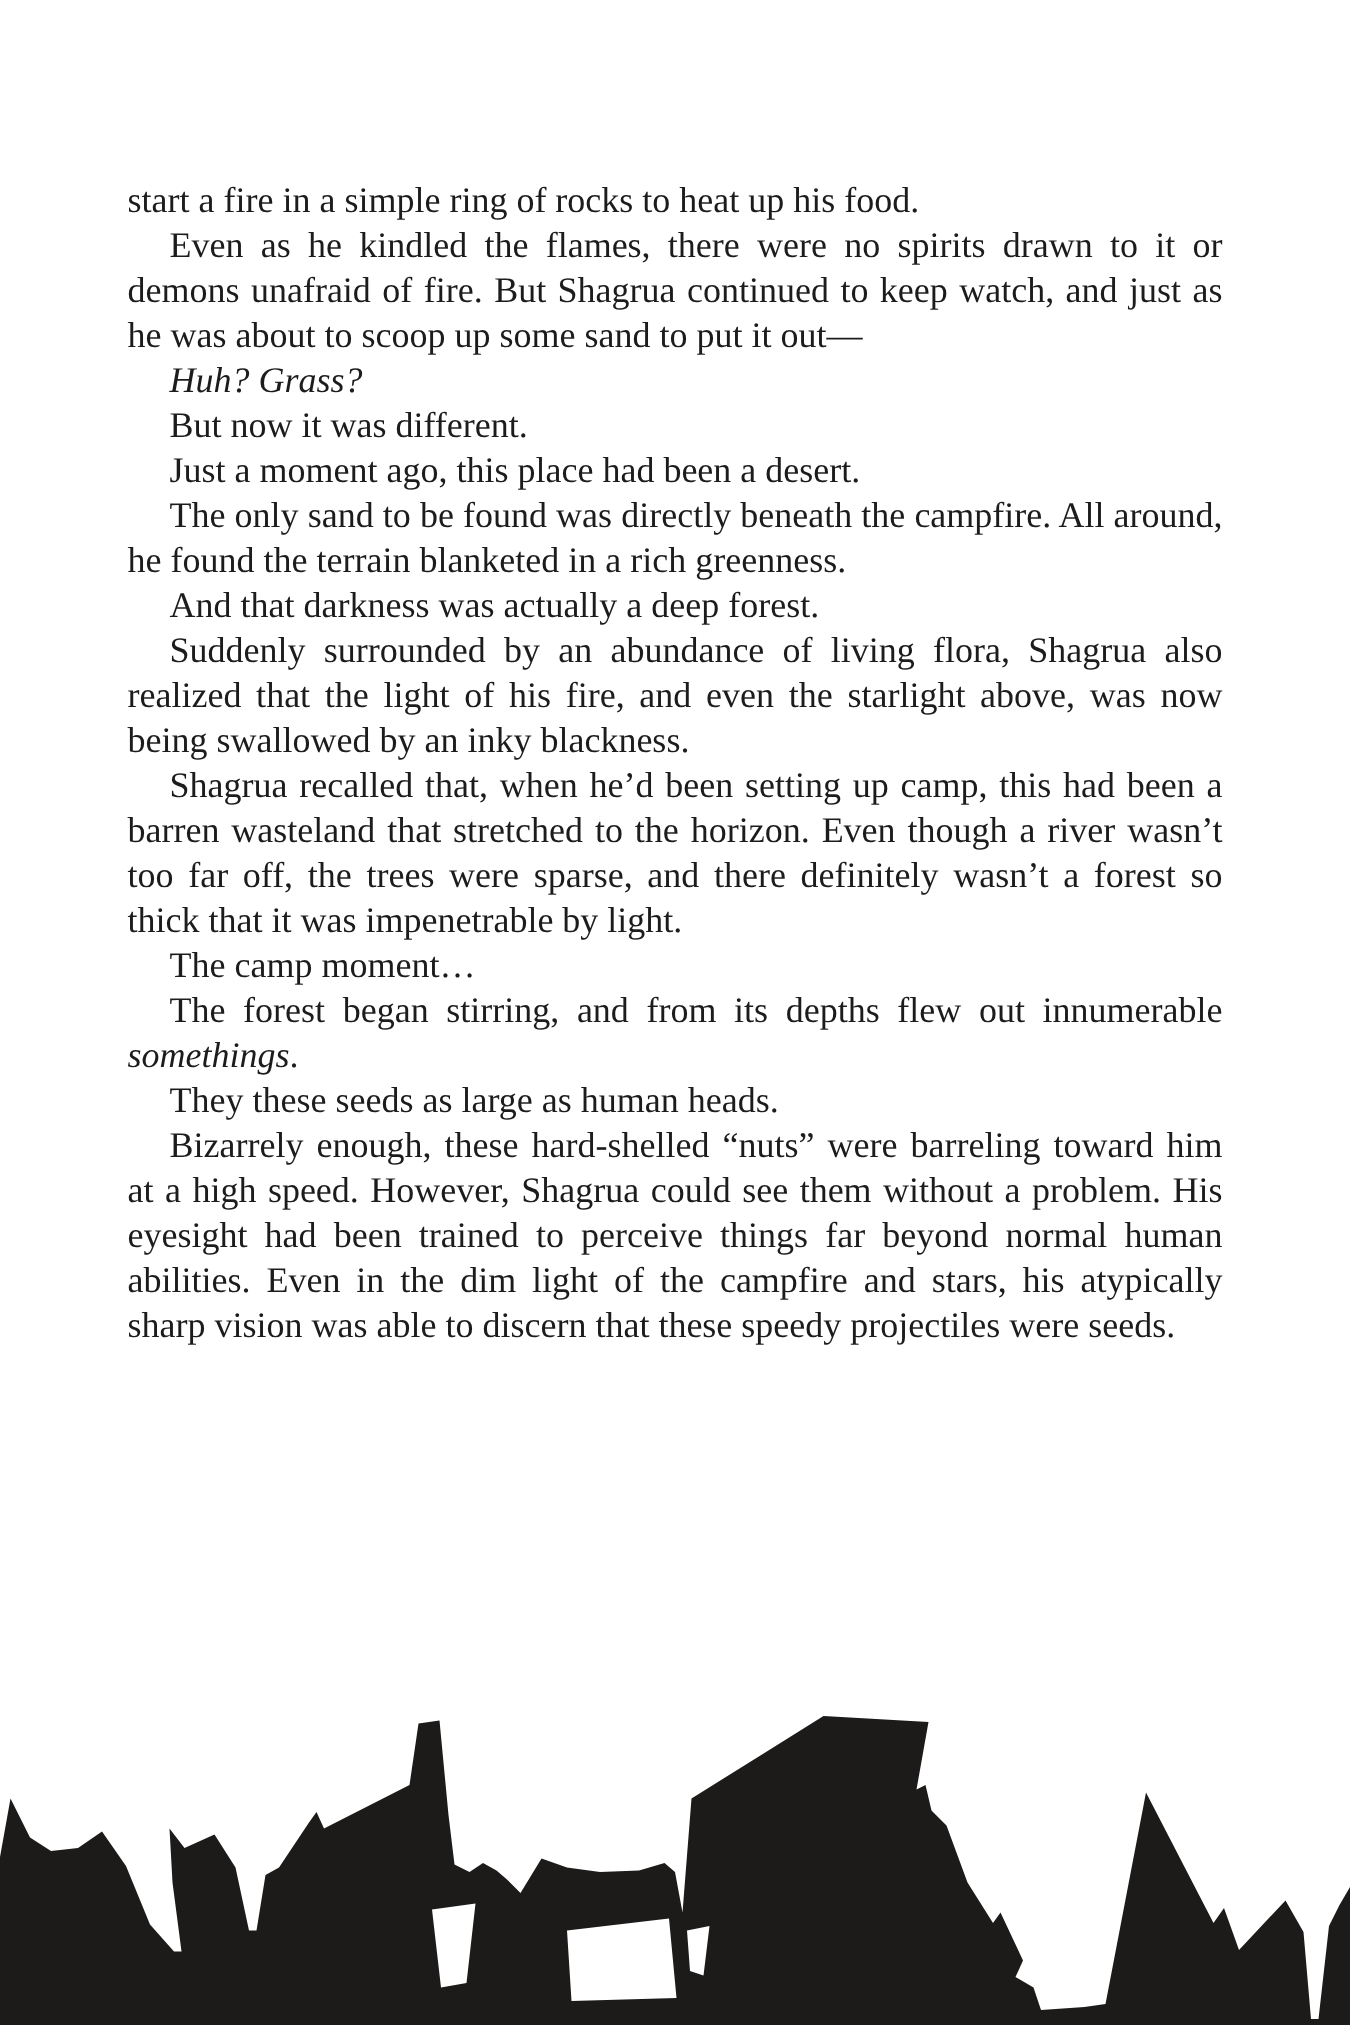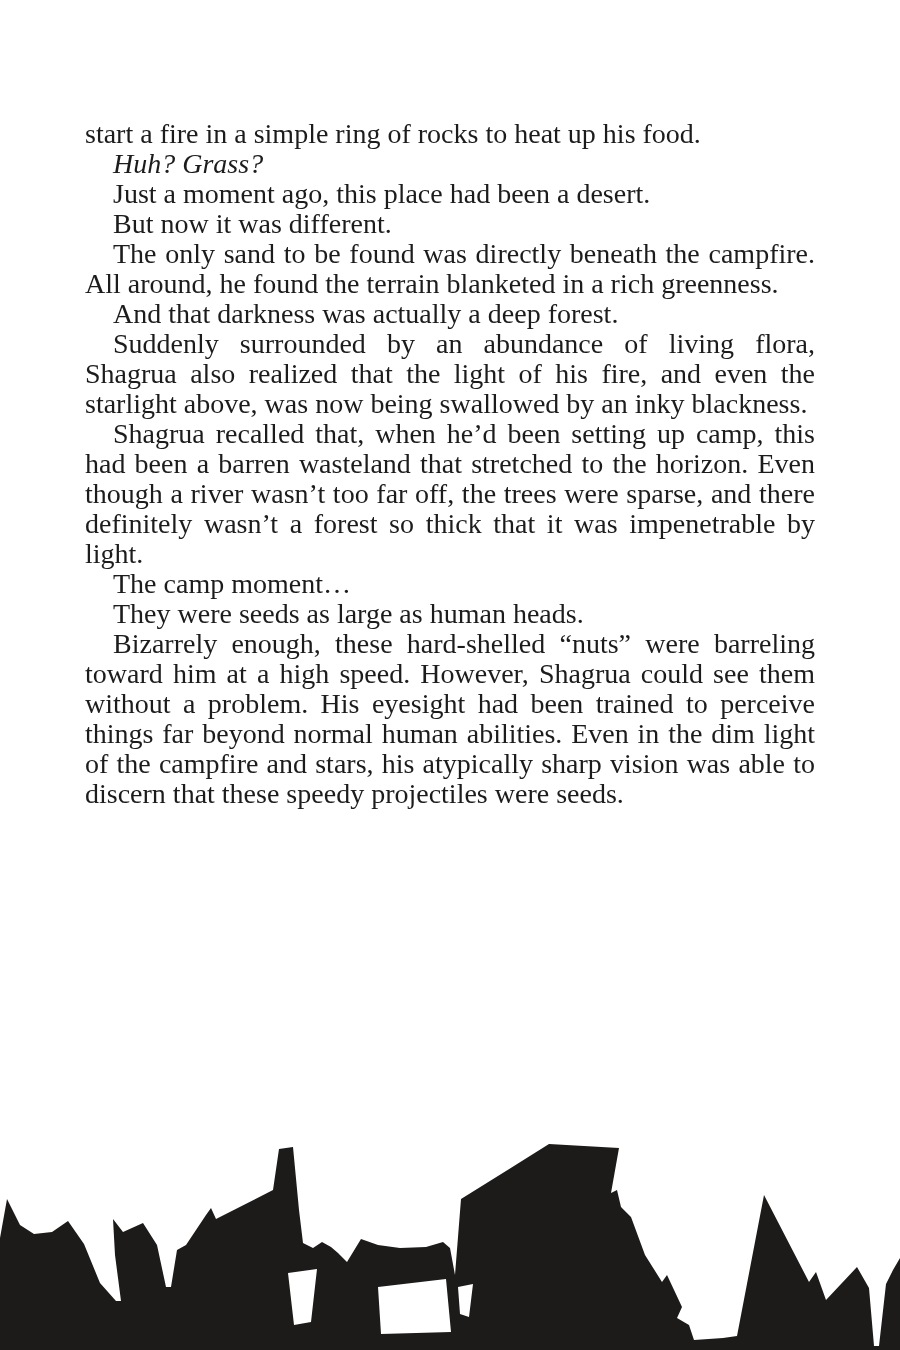--- a/index.html
+++ b/index.html
@@ -10,21 +10,21 @@
     background: #ffffff;
     overflow: hidden;
     font-family: "Liberation Serif", serif;
   }
   .text-block {
     position: absolute;
     left: 85px;
     top: 119px;
     width: 730px;
     color: #1c1c1c;
-    font-size: 28px;
+    font-size: 24px;
     line-height: 30px;
     text-align: justify;
     text-justify: inter-word;
   }
   .text-block p { margin: 0; }
   .text-block p.indent { text-indent: 28px; }
   .text-block em { }
   .silhouette {
     position: absolute;
     left: 0;
@@ -33,27 +33,29 @@
     height: 215px;
     display: block;
   }
 </style>
 </head>
 <body>
 
 <div class="page">
   <div class="text-block" style="color: rgb(28, 28, 28);">
       <p class=""><span>start a fire in a simple ring of rocks to heat up his food.</span></p>
+      <p class="indent"><span>Even as he kindled the flames, there were no spirits drawn to it or demons unafraid of fire. But Shagrua continued to keep watch, and just as he was about to scoop up some sand to put it out—</span></p>
       <p class="indent"><em>Huh? Grass?</em></p>
+      <p class="indent"><span>But now it was different.</span></p>
       <p class="indent"><span>Just a moment ago, this place had been a desert.</span></p>
-      <p class="indent"><span>But now it was different.</span></p>
       <p class="indent"><span>The only sand to be found was directly beneath the campfire. All around, he found the terrain blanketed in a rich greenness.</span></p>
       <p class="indent"><span>And that darkness was actually a deep forest.</span></p>
       <p class="indent"><span>Suddenly surrounded by an abundance of living flora, Shagrua also realized that the light of his fire, and even the starlight above, was now being swallowed by an inky blackness.</span></p>
       <p class="indent"><span>Shagrua recalled that, when he’d been setting up camp, this had been a barren wasteland that stretched to the horizon. Even though a river wasn’t too far off, the trees were sparse, and there definitely wasn’t a forest so thick that it was impenetrable by light.</span></p>
       <p class="indent"><span>The camp moment…</span></p>
-      <p class="indent"><span>They were seeds as large as human heads.</span></p>
+      <p class="indent"><span>The forest began stirring, and from its depths flew out innumerable </span><em>somethings</em><span>.</span></p>
+      <p class="indent"><span>They these seeds as large as human heads.</span></p>
       <p class="indent"><span>Bizarrely enough, these hard-shelled “nuts” were barreling toward him at a high speed. However, Shagrua could see them without a problem. His eyesight had been trained to perceive things far beyond normal human abilities. Even in the dim light of the campfire and stars, his atypically sharp vision was able to discern that these speedy projectiles were seeds.</span></p>
     </div>
   <svg class="silhouette" viewBox="0 0 900 215" preserveAspectRatio="none" xmlns="http://www.w3.org/2000/svg">
     <path d="M0,103 L 7,64 L 20,90 L 34,99 L 52,97 L 68,86 L 84,109 L 100,148 L 116,166 L 121,166 L 115,120 L 113,84 L 123,97 L 143,88 L 157,110 L 166,152 L 171,152 L 177,115 L 186,110 L 206,80 L 211,73 L 216,84 L 273,55 L 279,14 L 293,12 L 299,75 L 303,108 L 313,113 L 322,107 L 331,112 L 338,118 L 347,127 L 361,104 L 378,110 L 400,113 L 426,112 L 443,107 L 450,113 L 455,140 L 461,64 L 549,9 L 619,13 L 611,58 L 617,55 L 621,72 L 631,82 L 645,120 L 662,147 L 667,140 L 682,172 L 677,183 L 689,190 L 694,205 L 723,203 L 737,201 L 764,60 L 809,147 L 816,137 L 826,165 L 857,132 L 869,153 L 874,211 L 879,211 L 886,149 L 893,135 L 900,123 L 900,215 L 0,215 Z M378,152 L 446,144 L 451,197 L 381,199 Z M288,138 L 317,134 L 311,187 L 294,190 Z M458,152 L 473,149 L 469,182 L 460,179 Z" fill="#1d1a1a" fill-rule="evenodd"></path>
   </svg>
 </div>
 
 </body></html>

